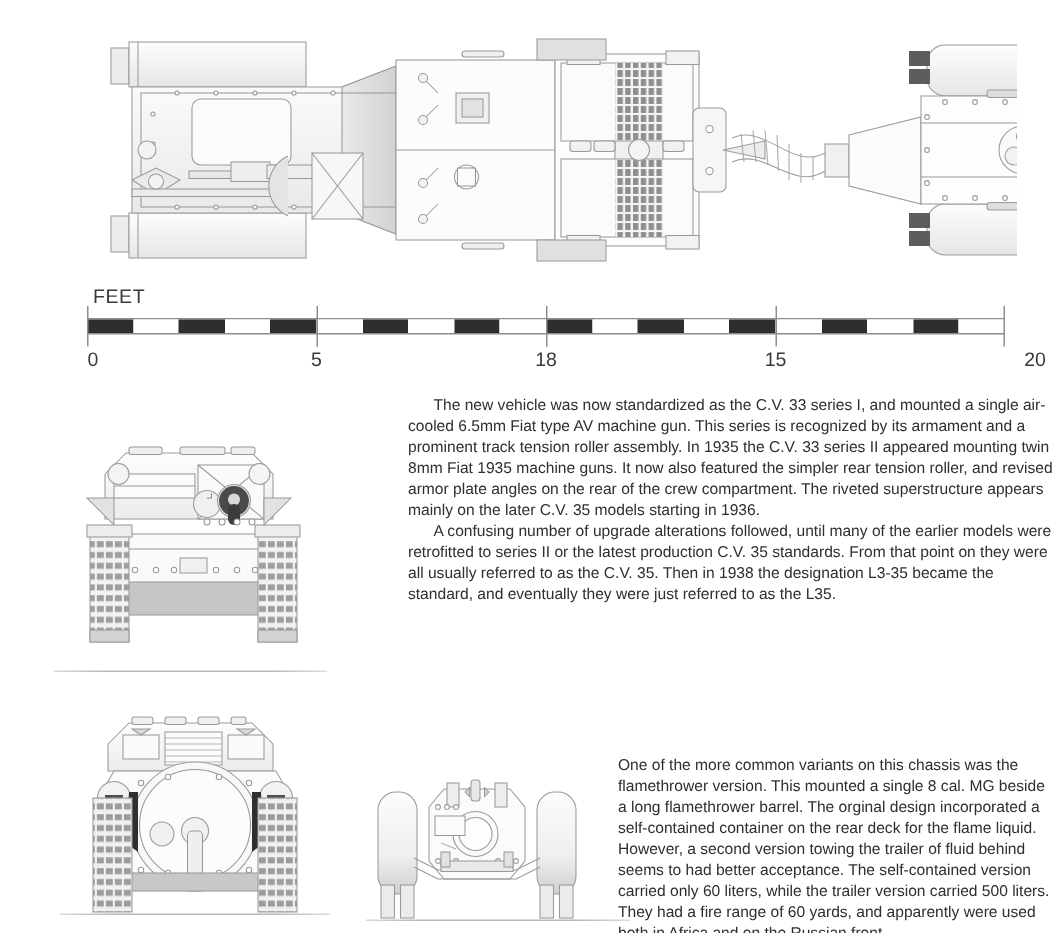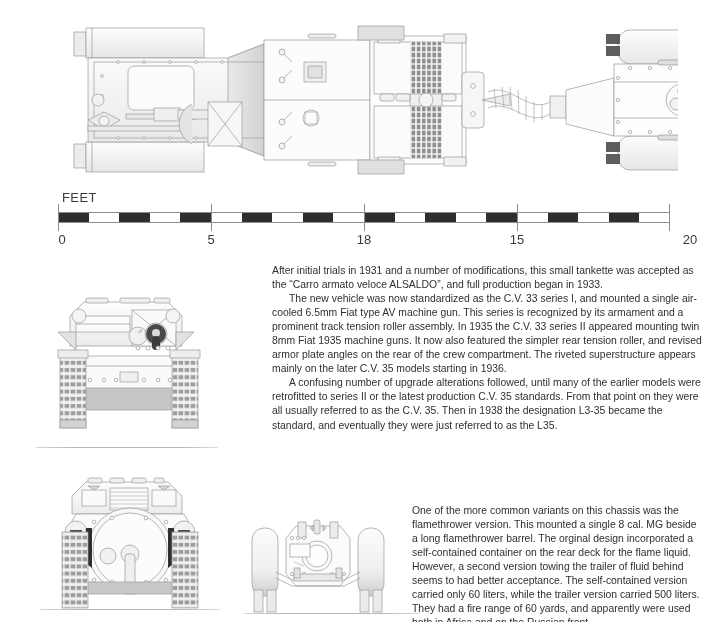--- a/index.html
+++ b/index.html
@@ -554,21 +554,20 @@
         <rect x="46" y="80" width="48" height="7" fill="#e9e9e9"></rect>
         <rect x="46" y="74" width="6" height="10" fill="#e2e2e2"></rect>
         <rect x="88" y="74" width="6" height="10" fill="#e2e2e2"></rect>
         <path d="M46 68 l10 4" stroke="#b0b0b0"></path>
       </g>
     </svg>
   </div>
   <div class="groundline" style="left:244px; top:613px; width:176px;"></div>
 
   <div class="bodytext" id="text-history">
-      <p>After  initial trials in 1931 and a number of modifications, this small tankette was accepted as the “Carro armato veloce ALSALDO”, and full production began in 1933.</p>
       <p class="indent">The new vehicle was now standardized as the C.V. 33 series I, and mounted a single air-cooled 6.5mm Fiat type AV machine gun. This series is recognized by its armament and a prominent track tension roller assembly. In 1935 the C.V. 33 series II appeared mounting twin 8mm Fiat 1935 machine guns. It now also featured the simpler rear tension roller, and revised armor plate angles on the rear of the crew compartment.   The riveted superstructure appears mainly on the later C.V. 35 models starting in 1936.</p>
       <p class="indent">A confusing number of upgrade alterations followed, until many of the earlier models were retrofitted to series II or the latest production C.V. 35 standards. From that point on they were all usually referred to as the C.V. 35. Then in 1938 the designation L3-35 became the standard, and eventually they were just referred to as the L35.</p>
     </div>
 
   <div class="bodytext" id="text-flamethrower">
       <p>One of the more common variants on this chassis was the flamethrower version. This mounted a single 8 cal. MG beside a long flamethrower barrel. The orginal design incorporated a self-contained container on the rear deck for the flame liquid. However, a second version towing the trailer of fluid behind seems to had better acceptance.  The self-contained version carried only 60 liters, while the trailer version carried 500 liters. They had a fire range of 60 yards, and apparently were used both in Africa and on the Russian front.</p>
     </div>
 
 </div>
 

